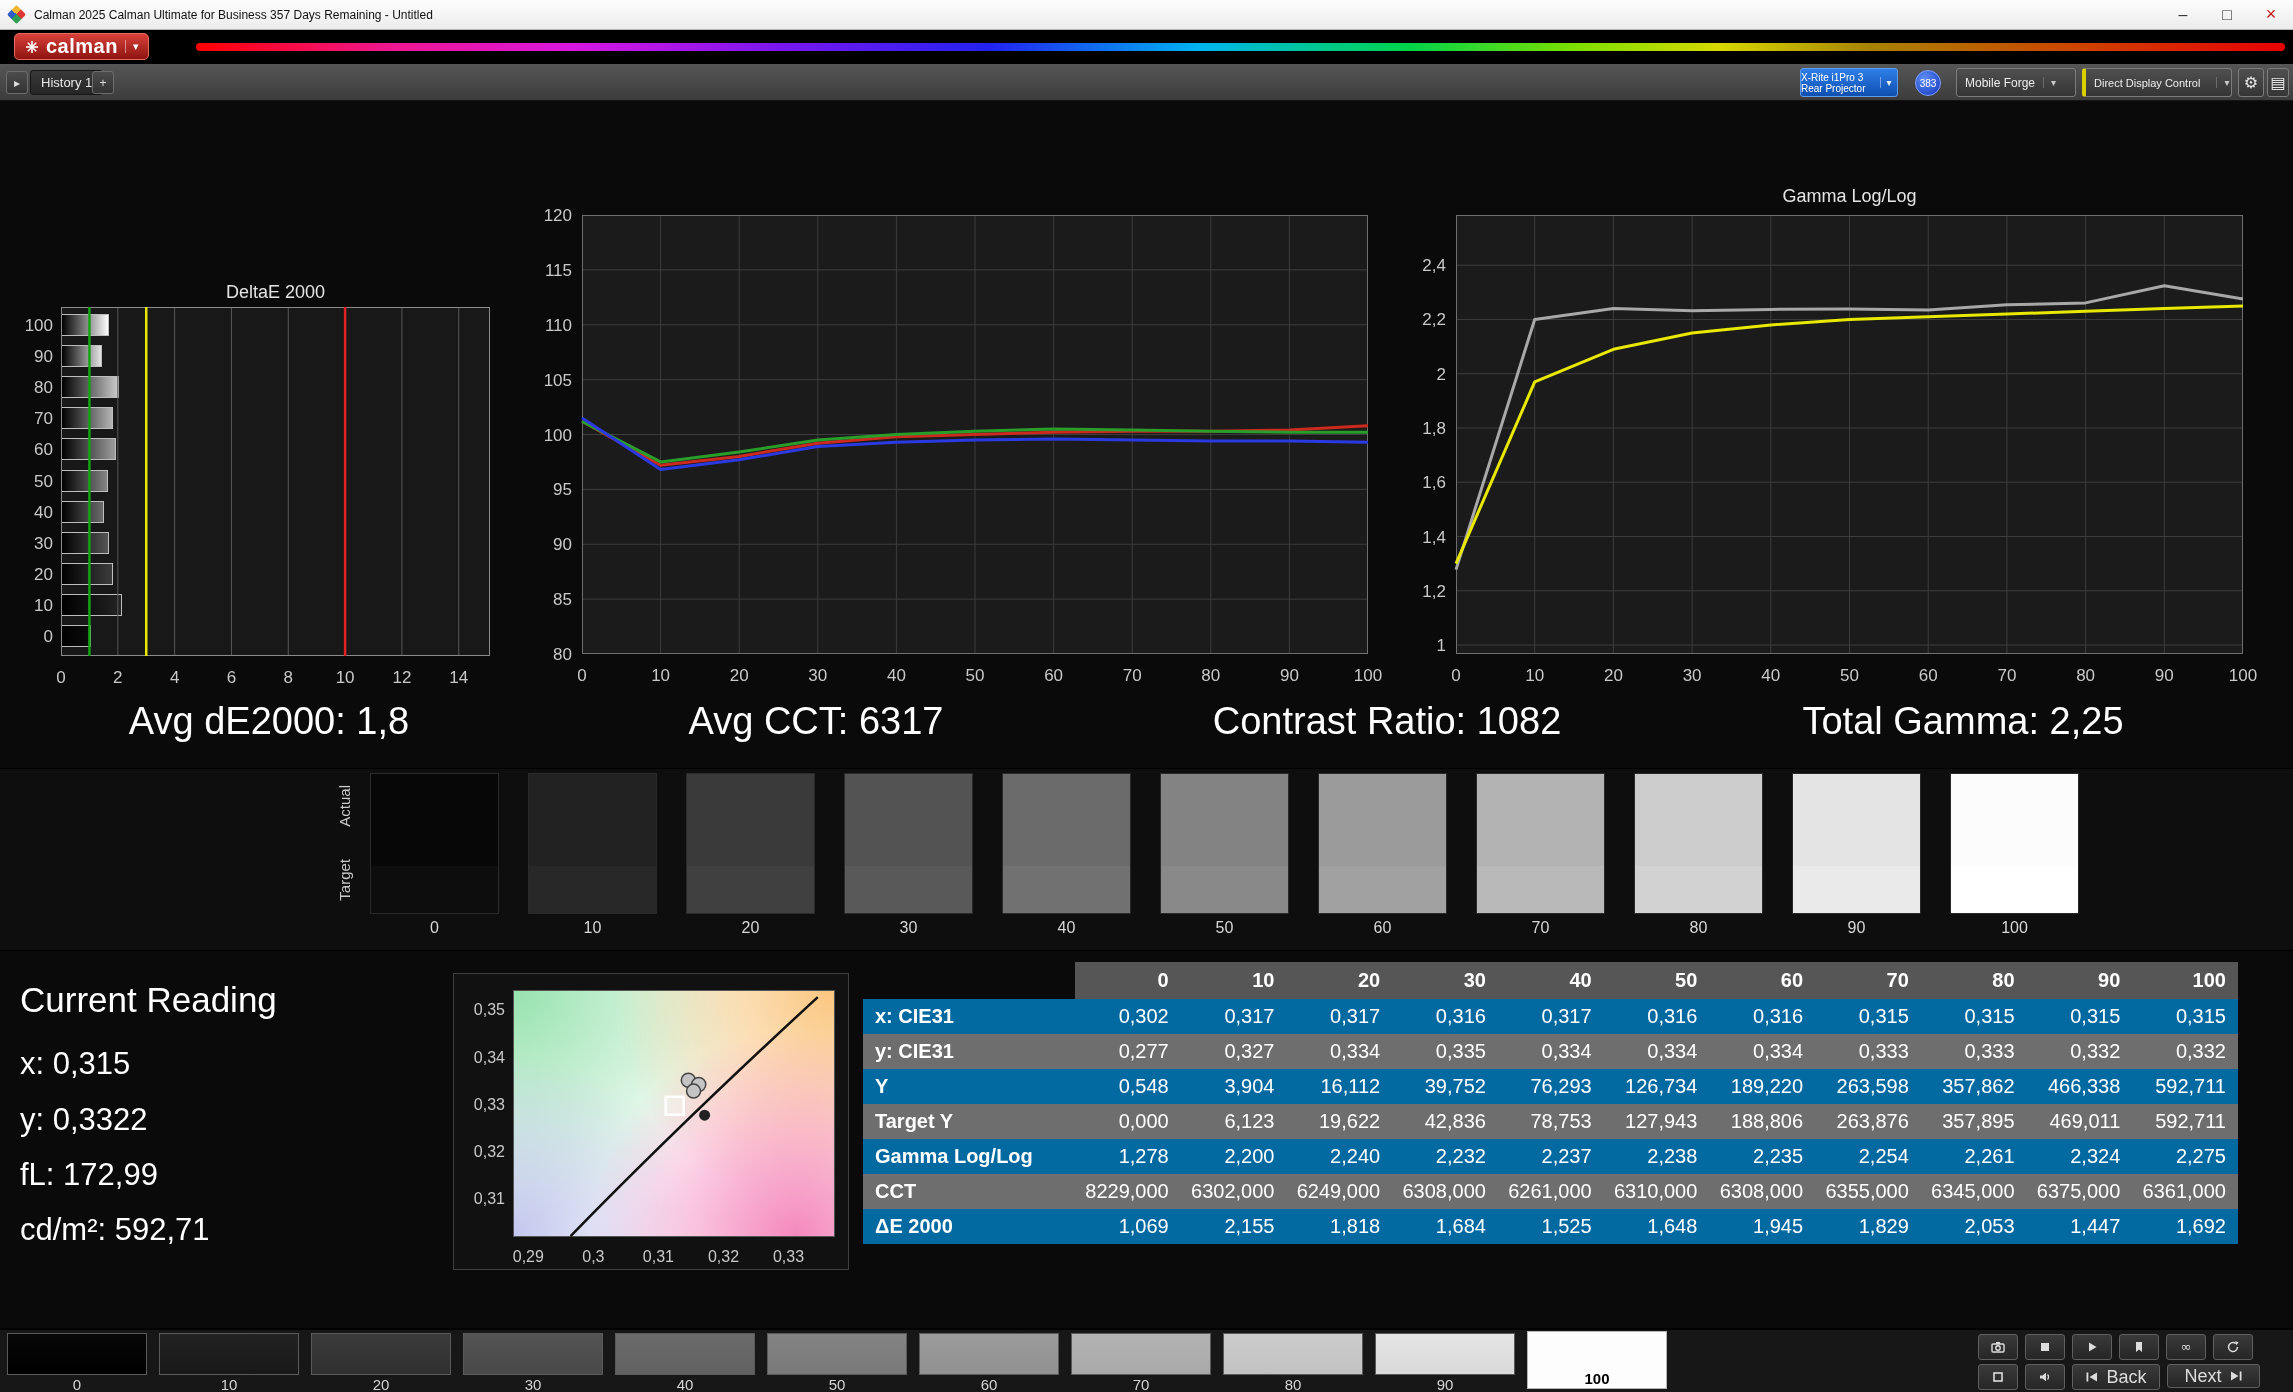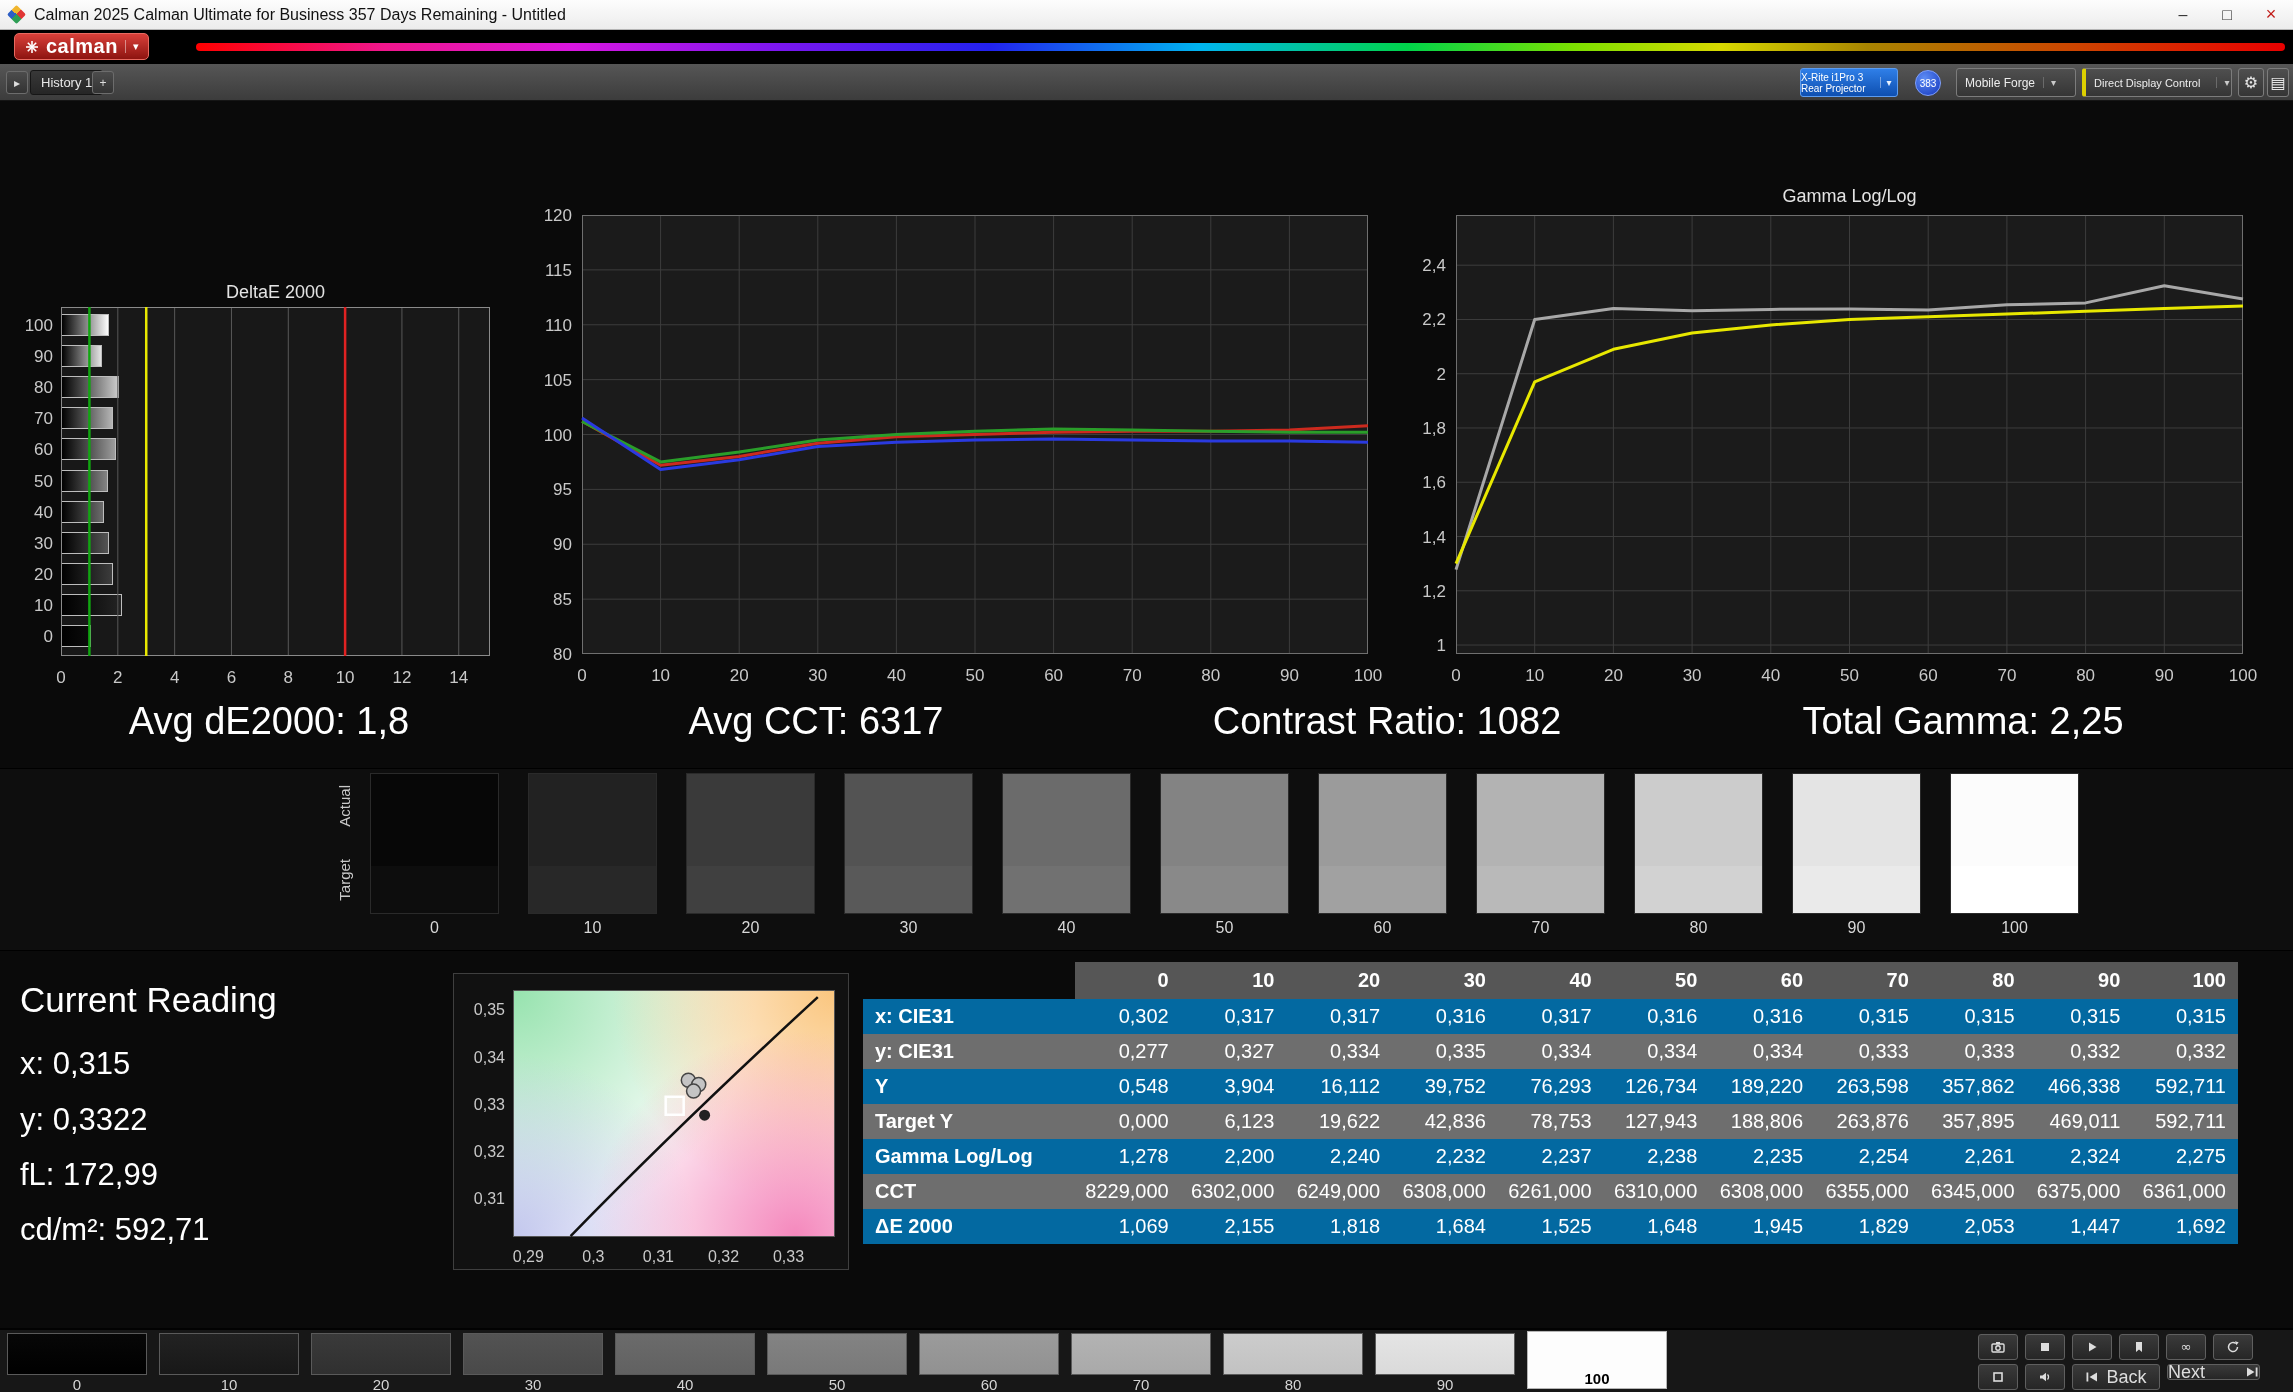--- a/index.html
+++ b/index.html
@@ -3,21 +3,21 @@
 <meta charset="utf-8">
 <style>
   html,body{margin:0;padding:0;background:#000;}
   .win{position:relative;width:2293px;height:1392px;background:#0a0a0a;overflow:hidden;
        font-family:"Liberation Sans","DejaVu Sans",sans-serif;}
   
   .titlebar{position:absolute;left:0;top:0;width:100%;height:30px;background:linear-gradient(#fdfdfd,#ececec);
             display:flex;align-items:center;color:#111;border-bottom:1px solid #b5b5b5;box-sizing:border-box;}
   .appicon{width:15px;height:15px;margin:0 10px 0 9px;border-radius:2px;
            background:conic-gradient(#e03535 0 25%,#2e9e55 25% 50%,#2e5fc4 50% 75%,#f0b52e 75%);transform:rotate(45deg) scale(.9);}
-  .wtitle{font-size:16px;text-align:right;}
+  .wtitle{font-size:12px;text-align:right;}
   .winctrl{margin-left:auto;display:flex;height:100%;}
   .wbtn{width:44px;height:100%;display:flex;align-items:center;justify-content:center;font-size:16px;color:#333;}
   .wbtn.close{color:#c11b17;font-size:18px;}
   
   .logobar{position:absolute;left:0;top:30px;width:100%;height:34px;background:#000;}
   .logo{position:absolute;left:14px;top:3px;height:27px;padding:0 10px;border-radius:5px;display:flex;align-items:center;gap:7px;
         background:linear-gradient(#d9403a,#8d1410);border:1px solid #e86a60;box-sizing:border-box;}
   .logo-text{color:#fff;font-weight:bold;font-size:20px;letter-spacing:.5px;}
   .logo .caret{color:#fff;font-size:11px;border-left:1px solid rgba(255,255,255,.45);padding-left:7px;}
   .rainbow{position:absolute;left:196px;right:8px;top:13px;height:8px;border-radius:4px;
@@ -553,21 +553,21 @@
         <path d="M9.5,4.5 a3.5,3.5 0 0 1 0,5" fill="none" stroke="#ddd" stroke-width="1.3"></path>
       </svg>
     </div>
     <div class="bctl" style="left:2072px;top:34px;width:88px;height:26px;">
       <svg width="14" height="14" viewBox="0 0 14 14">
         <rect x="1.5" y="2.5" width="1.8" height="9" fill="#ddd"></rect>
           <polygon points="12,2.5 12,11.5 4.5,7" fill="#ddd"></polygon>
       </svg>
       <span>Back</span>
     </div>
-    <div class="bctl" style="left:2167px;top:34px;width:93px;height:16px;justify-content:space-between;">
+    <div class="bctl" style="left:2167px;top:34px;width:93px;height:24px;">
       <span>Next</span>
       <svg width="14" height="14" viewBox="0 0 14 14">
         <polygon points="2,2.5 2,11.5 9.5,7" fill="#ddd"></polygon>
           <rect x="10.7" y="2.5" width="1.8" height="9" fill="#ddd"></rect>
       </svg>
     </div>
   <div class="patch" style="left: 7px; background: linear-gradient(rgb(7, 7, 7), rgb(0, 0, 0));"></div>
       <div class="plabel" style="left: 7px;">0</div>
       <div class="patch" style="left: 159px; background: linear-gradient(rgb(34, 34, 34), rgb(24, 24, 24));"></div>
       <div class="plabel" style="left: 159px;">10</div>

